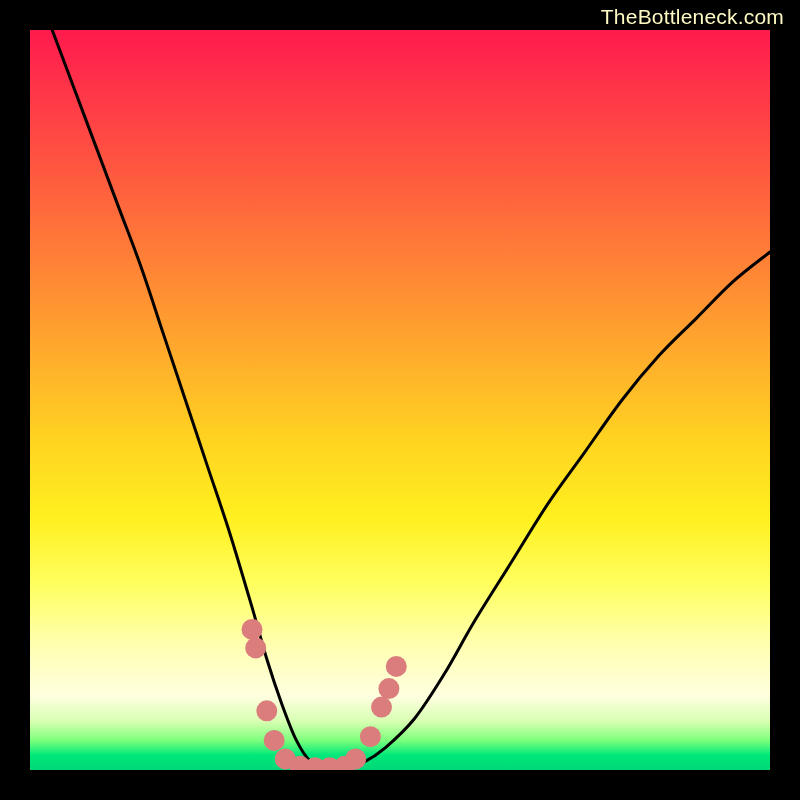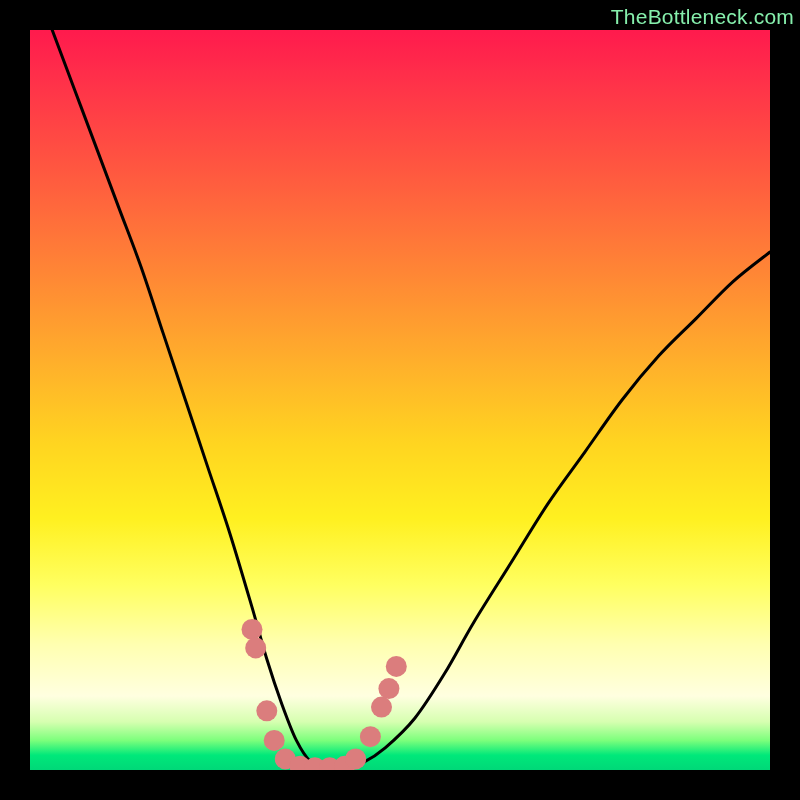--- a/index.html
+++ b/index.html
@@ -46,22 +46,22 @@
       #00d878 100%
     );
   }
   .curve {
     position: absolute;
     inset: 0;
   }
   .watermark {
     position: absolute;
     top: 5px;
-    right: 6px;
-    color: #86efac;
+    right: 16px;
+    color: #fef9c3;
     font-size: 21px;
     letter-spacing: 0.2px;
   }
 </style>
 </head>
 <body>
 
 <div class="frame">
   <div class="plot">
     <div class="gradient"></div>

